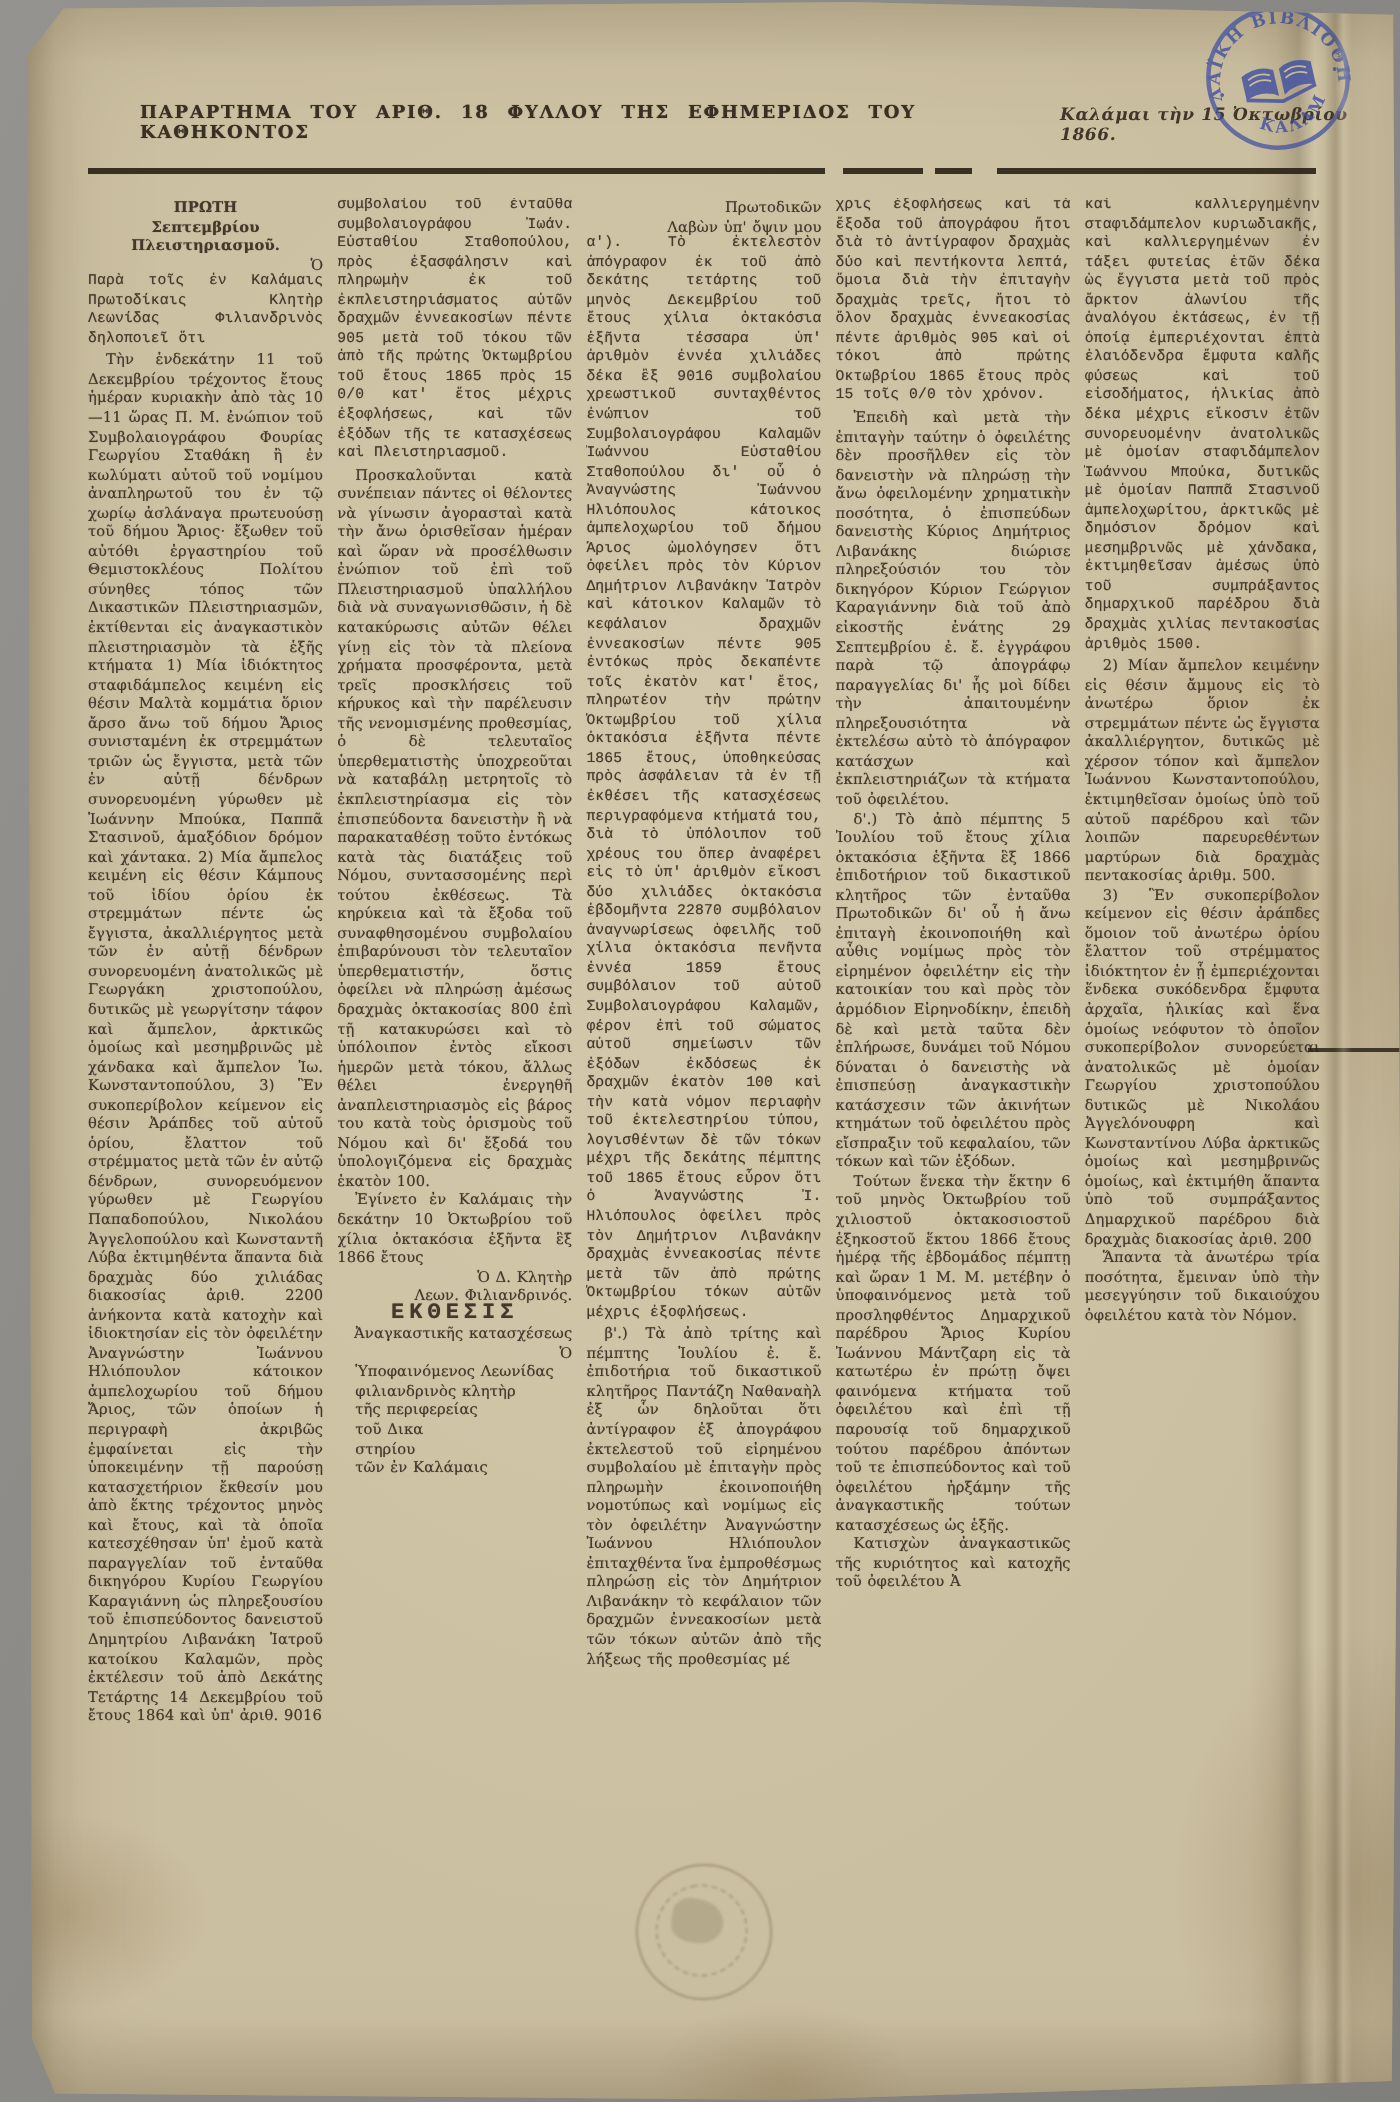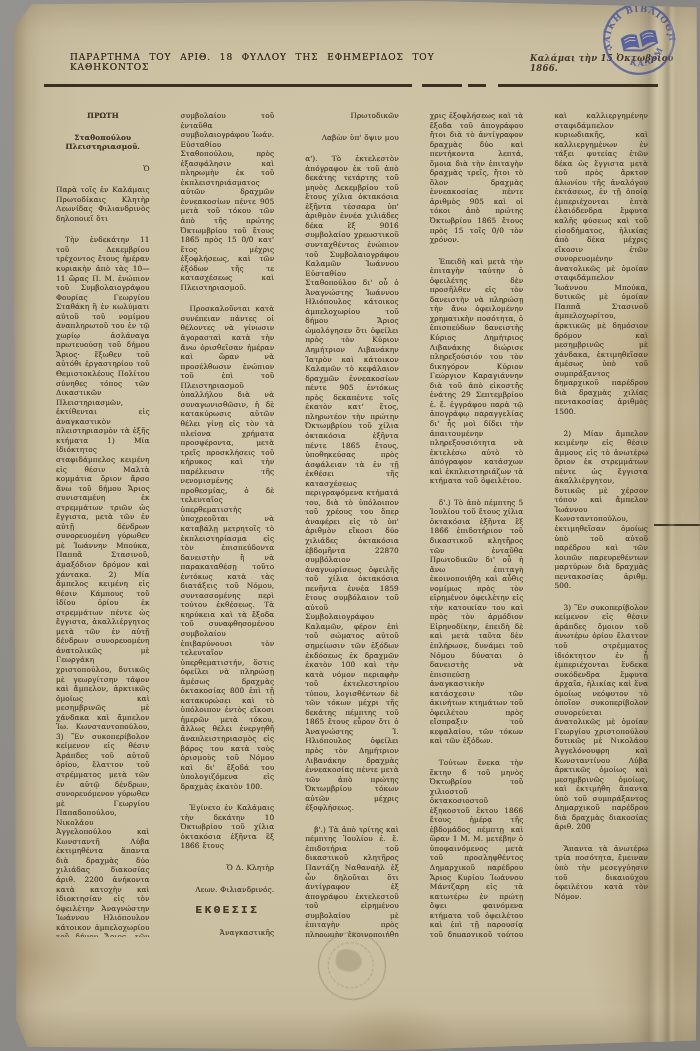--- a/index.html
+++ b/index.html
@@ -12,33 +12,33 @@
       radial-gradient(ellipse 120px 170px at 96% 44%, rgba(140,108,58,.16), transparent 70%),
       radial-gradient(ellipse 130px 180px at 97% 90%, rgba(118,96,58,.30), transparent 72%),
       radial-gradient(ellipse 100px 70px at 3% 91%, rgba(128,102,60,.26), transparent 70%),
       radial-gradient(ellipse 90px 55px at 55% 99%, rgba(128,102,60,.22), transparent 72%),
       radial-gradient(ellipse 520px 720px at 44% 42%, rgba(255,250,230,.16), transparent 75%),
       linear-gradient(90deg, rgba(85,70,45,.28) 0, rgba(85,70,45,.06) 2%, transparent 4%, transparent 89%, rgba(115,95,60,.10) 91%, rgba(70,58,38,.22) 92.6%, rgba(228,219,190,.30) 93.8%, rgba(100,84,52,.12) 95.4%, transparent 98%),
       linear-gradient(0deg, rgba(95,80,50,.20) 0, transparent 4%),
       linear-gradient(180deg, rgba(100,85,55,.14) 0, transparent 3%);
     clip-path:polygon(2.6% .4%, 60% .1%, 99.5% .7%, 100% 55%, 99.4% 99%, 55% 99.9%, 2% 99.6%, .3% 97%, 0 2.6%);
     box-shadow:inset 0 0 60px rgba(90,75,45,.25);}
-  .masthead{position:absolute;left:56px;top:52px;width:410px;font-size:9px;font-weight:normal;
+  .masthead{position:absolute;left:56px;top:52px;width:410px;font-size:9px;font-weight:bold;
     letter-spacing:.9px;word-spacing:5px;color:#392f23;text-shadow:0 0 .5px rgba(57,47,35,.8);}
   .dateline{position:absolute;left:516px;top:53px;width:150px;font-size:8.5px;font-weight:bold;font-style:italic;
     color:#41362a;letter-spacing:.3px;}
   .rule-main{position:absolute;left:30px;top:84px;width:614px;height:3px;
     background:linear-gradient(90deg,#241d12 0 60%,transparent 60% 61.5%,#241d12 61.5% 68%,transparent 68% 69%,#241d12 69% 72%,transparent 72% 74%,#241d12 74% 100%);
     opacity:.88;}
   .cols{position:absolute;left:30px;top:99px;width:616px;height:838px;display:flex;gap:7px;}
   .col{flex:1 1 0;overflow:hidden;color:#43382b;font-size:7.35px;line-height:9.55px;
     text-align:justify;letter-spacing:.08px;word-spacing:.4px;
     text-shadow:0 0 .45px rgba(67,56,43,.55);}
-  .col p{margin:12px;text-indent:9px;}
-  .col p.noindent{text-indent:0;}
+  .col p{margin:0;text-indent:9px;}
+  .col p.noindent{text-indent:0;font-family:Liberation Mono, monospace;}
   .c-head{text-align:center;text-indent:0 !important;font-weight:bold;}
   .c-head.sp{letter-spacing:2.5px;font-size:11px;font-family:Liberation Mono, monospace;}
   .c-center{text-align:right;text-indent:0 !important;}
   .sig{text-align:right;text-indent:0 !important;}
   .tail-line{text-align:left;}
   .lib-stamp{position:absolute;right:24px;top:2px;width:74px;height:74px;transform:rotate(-13deg);opacity:.8;}
   .emboss{position:absolute;left:304px;top:932px;width:66px;height:66px;border-radius:50%;
     border:1.6px solid rgba(112,96,68,.45);transform:rotate(-12deg);filter:blur(.4px);}
   .emboss .inner{position:absolute;left:9px;top:9px;width:44px;height:44px;border-radius:50%;
     border:1.2px dashed rgba(112,96,68,.38);}
@@ -55,21 +55,21 @@
   <div class="paper">
 
     <div class="masthead">ΠΑΡΑΡΤΗΜΑ ΤΟΥ ΑΡΙΘ. 18 ΦΥΛΛΟΥ ΤΗΣ ΕΦΗΜΕΡΙΔΟΣ ΤΟΥ ΚΑΘΗΚΟΝΤΟΣ</div>
     <div class="dateline">Καλάμαι τὴν 15 Ὀκτωβρίου 1866.</div>
     <div class="rule-main"></div>
 
     <div class="cols">
 
       <div class="col">
         <p class="c-head">ΠΡΩΤΗ</p>
-        <p class="c-head">Σταθοπούλου Πλειστηριασμοῦ.</p>
+        <p class="c-head">Σεπτεμβρίου Πλειστηριασμοῦ.</p>
         <p class="c-center">Ὁ</p>
         <p class="noindent">Παρὰ τοῖς ἐν Καλάμαις Πρωτοδίκαις Κλητὴρ Λεωνίδας Φιλιανδρινὸς δηλοποιεῖ ὅτι</p>
         <p>Τὴν ἑνδεκάτην 11 τοῦ Δεκεμβρίου τρέχοντος ἔτους ἡμέραν κυριακὴν ἀπὸ τὰς 10—11 ὥρας Π. Μ. ἐνώπιον τοῦ Συμβολαιογράφου Φουρίας Γεωργίου Σταθάκη ἢ ἐν κωλύματι αὐτοῦ τοῦ νομίμου ἀναπληρωτοῦ του ἐν τῷ χωρίῳ ἀσλάναγα πρωτευούσῃ τοῦ δήμου Ἄριος· ἔξωθεν τοῦ αὐτόθι ἐργαστηρίου τοῦ Θεμιστοκλέους Πολίτου σύνηθες τόπος τῶν Δικαστικῶν Πλειστηριασμῶν, ἐκτίθενται εἰς ἀναγκαστικὸν πλειστηριασμὸν τὰ ἑξῆς κτήματα 1) Μία ἰδιόκτητος σταφιδάμπελος κειμένη εἰς θέσιν Μαλτὰ κομμάτια ὅριον ἄρσο ἄνω τοῦ δήμου Ἄριος συνισταμένη ἐκ στρεμμάτων τριῶν ὡς ἔγγιστα, μετὰ τῶν ἐν αὐτῇ δένδρων συνορευομένη γύρωθεν μὲ Ἰωάννην Μπούκα, Παππᾶ Στασινοῦ, ἁμαξόδιον δρόμον καὶ χάντακα. 2) Μία ἄμπελος κειμένη εἰς θέσιν Κάμπους τοῦ ἰδίου ὁρίου ἐκ στρεμμάτων πέντε ὡς ἔγγιστα, ἀκαλλιέργητος μετὰ τῶν ἐν αὐτῇ δένδρων συνορευομένη ἀνατολικῶς μὲ Γεωργάκη χριστοπούλου, δυτικῶς μὲ γεωργίτσην τάφον καὶ ἄμπελον, ἀρκτικῶς ὁμοίως καὶ μεσημβρινῶς μὲ χάνδακα καὶ ἄμπελον Ἰω. Κωνσταντοπούλου, 3) Ἓν συκοπερίβολον κείμενον εἰς θέσιν Ἀράπδες τοῦ αὐτοῦ ὁρίου, ἔλαττον τοῦ στρέμματος μετὰ τῶν ἐν αὐτῷ δένδρων, συνορευόμενον γύρωθεν μὲ Γεωργίου Παπαδοπούλου, Νικολάου Ἀγγελοπούλου καὶ Κωνσταντῆ Λύβα ἐκτιμηθέντα ἅπαντα διὰ δραχμὰς δύο χιλιάδας διακοσίας ἀριθ. 2200 ἀνήκοντα κατὰ κατοχὴν καὶ ἰδιοκτησίαν εἰς τὸν ὀφειλέτην Ἀναγνώστην Ἰωάννου Ηλιόπουλον κάτοικον ἀμπελοχωρίου τοῦ δήμου Ἄριος, τῶν ὁποίων ἡ περιγραφὴ ἀκριβῶς ἐμφαίνεται εἰς τὴν ὑποκειμένην τῇ παρούσῃ κατασχετήριον ἔκθεσίν μου ἀπὸ ἕκτης τρέχοντος μηνὸς καὶ ἔτους, καὶ τὰ ὁποῖα κατεσχέθησαν ὑπ' ἐμοῦ κατὰ παραγγελίαν τοῦ ἐνταῦθα δικηγόρου Κυρίου Γεωργίου Καραγιάννη ὡς πληρεξουσίου τοῦ ἐπισπεύδοντος δανειστοῦ Δημητρίου Λιβανάκη Ἰατροῦ κατοίκου Καλαμῶν, πρὸς ἐκτέλεσιν τοῦ ἀπὸ Δεκάτης Τετάρτης 14 Δεκεμβρίου τοῦ ἔτους 1864 καὶ ὑπ' ἀριθ. 9016</p>
       </div>
 
       <div class="col">
         <p class="noindent">συμβολαίου τοῦ ἐνταῦθα συμβολαιογράφου Ἰωάν. Εὐσταθίου Σταθοπούλου, πρὸς ἐξασφάλησιν καὶ πληρωμὴν ἐκ τοῦ ἐκπλειστηριάσματος αὐτῶν δραχμῶν ἐννεακοσίων πέντε 905 μετὰ τοῦ τόκου τῶν ἀπὸ τῆς πρώτης Ὀκτωμβρίου τοῦ ἔτους 1865 πρὸς 15 0/0 κατ' ἔτος μέχρις ἐξοφλήσεως, καὶ τῶν ἐξόδων τῆς τε κατασχέσεως καὶ Πλειστηριασμοῦ.</p>
         <p>Προσκαλοῦνται κατὰ συνέπειαν πάντες οἱ θέλοντες νὰ γίνωσιν ἀγορασταὶ κατὰ τὴν ἄνω ὁρισθεῖσαν ἡμέραν καὶ ὥραν νὰ προσέλθωσιν ἐνώπιον τοῦ ἐπὶ τοῦ Πλειστηριασμοῦ ὑπαλλήλου διὰ νὰ συναγωνισθῶσιν, ἡ δὲ κατακύρωσις αὐτῶν θέλει γίνῃ εἰς τὸν τὰ πλείονα χρήματα προσφέροντα, μετὰ τρεῖς προσκλήσεις τοῦ κήρυκος καὶ τὴν παρέλευσιν τῆς νενομισμένης προθεσμίας, ὁ δὲ τελευταῖος ὑπερθεματιστὴς ὑποχρεοῦται νὰ καταβάλῃ μετρητοῖς τὸ ἐκπλειστηρίασμα εἰς τὸν ἐπισπεύδοντα δανειστὴν ἢ νὰ παρακαταθέσῃ τοῦτο ἐντόκως κατὰ τὰς διατάξεις τοῦ Νόμου, συντασσομένης περὶ τούτου ἐκθέσεως. Τὰ κηρύκεια καὶ τὰ ἔξοδα τοῦ συναφθησομένου συμβολαίου ἐπιβαρύνουσι τὸν τελευταῖον ὑπερθεματιστήν, ὅστις ὀφείλει νὰ πληρώσῃ ἀμέσως δραχμὰς ὀκτακοσίας 800 ἐπὶ τῇ κατακυρώσει καὶ τὸ ὑπόλοιπον ἐντὸς εἴκοσι ἡμερῶν μετὰ τόκου, ἄλλως θέλει ἐνεργηθῆ ἀναπλειστηριασμὸς εἰς βάρος του κατὰ τοὺς ὁρισμοὺς τοῦ Νόμου καὶ δι' ἔξοδά του ὑπολογιζόμενα εἰς δραχμὰς ἑκατὸν 100.</p>
         <p>Ἐγίνετο ἐν Καλάμαις τὴν δεκάτην 10 Ὀκτωβρίου τοῦ χίλια ὀκτακόσια ἑξῆντα ἓξ 1866 ἔτους</p>
         <p class="sig">Ὁ Δ. Κλητὴρ</p>
@@ -90,20 +90,21 @@
         <p class="c-center">Λαβὼν ὑπ' ὄψιν μου</p>
         <p class="noindent">α'). Τὸ ἐκτελεστὸν ἀπόγραφον ἐκ τοῦ ἀπὸ δεκάτης τετάρτης τοῦ μηνὸς Δεκεμβρίου τοῦ ἔτους χίλια ὀκτακόσια ἑξῆντα τέσσαρα ὑπ' ἀριθμὸν ἐννέα χιλιάδες δέκα ἓξ 9016 συμβολαίου χρεωστικοῦ συνταχθέντος ἐνώπιον τοῦ Συμβολαιογράφου Καλαμῶν Ἰωάννου Εὐσταθίου Σταθοπούλου δι' οὗ ὁ Ἀναγνώστης Ἰωάννου Ηλιόπουλος κάτοικος ἀμπελοχωρίου τοῦ δήμου Ἄριος ὡμολόγησεν ὅτι ὀφείλει πρὸς τὸν Κύριον Δημήτριον Λιβανάκην Ἰατρὸν καὶ κάτοικον Καλαμῶν τὸ κεφάλαιον δραχμῶν ἐννεακοσίων πέντε 905 ἐντόκως πρὸς δεκαπέντε τοῖς ἑκατὸν κατ' ἔτος, πληρωτέον τὴν πρώτην Ὀκτωμβρίου τοῦ χίλια ὀκτακόσια ἑξῆντα πέντε 1865 ἔτους, ὑποθηκεύσας πρὸς ἀσφάλειαν τὰ ἐν τῇ ἐκθέσει τῆς κατασχέσεως περιγραφόμενα κτήματά του, διὰ τὸ ὑπόλοιπον τοῦ χρέους του ὅπερ ἀναφέρει εἰς τὸ ὑπ' ἀριθμὸν εἴκοσι δύο χιλιάδες ὀκτακόσια ἑβδομῆντα 22870 συμβόλαιον ἀναγνωρίσεως ὀφειλῆς τοῦ χίλια ὀκτακόσια πενῆντα ἐννέα 1859 ἔτους συμβόλαιον τοῦ αὐτοῦ Συμβολαιογράφου Καλαμῶν, φέρον ἐπὶ τοῦ σώματος αὐτοῦ σημείωσιν τῶν ἐξόδων ἐκδόσεως ἐκ δραχμῶν ἑκατὸν 100 καὶ τὴν κατὰ νόμον περιαφὴν τοῦ ἐκτελεστηρίου τύπου, λογισθέντων δὲ τῶν τόκων μέχρι τῆς δεκάτης πέμπτης τοῦ 1865 ἔτους εὗρον ὅτι ὁ Ἀναγνώστης Ἰ. Ηλιόπουλος ὀφείλει πρὸς τὸν Δημήτριον Λιβανάκην δραχμὰς ἐννεακοσίας πέντε μετὰ τῶν ἀπὸ πρώτης Ὀκτωμβρίου τόκων αὐτῶν μέχρις ἐξοφλήσεως.</p>
         <p>β'.) Τὰ ἀπὸ τρίτης καὶ πέμπτης Ἰουλίου ἐ. ἔ. ἐπιδοτήρια τοῦ δικαστικοῦ κλητῆρος Παντάζη Ναθαναὴλ ἐξ ὧν δηλοῦται ὅτι ἀντίγραφον ἐξ ἀπογράφου ἐκτελεστοῦ τοῦ εἰρημένου συμβολαίου μὲ ἐπιταγὴν πρὸς πληρωμὴν ἐκοινοποιήθη νομοτύπως καὶ νομίμως εἰς τὸν ὀφειλέτην Ἀναγνώστην Ἰωάννου Ηλιόπουλον ἐπιταχθέντα ἵνα ἐμπροθέσμως πληρώσῃ εἰς τὸν Δημήτριον Λιβανάκην τὸ κεφάλαιον τῶν δραχμῶν ἐννεακοσίων μετὰ τῶν τόκων αὐτῶν ἀπὸ τῆς λήξεως τῆς προθεσμίας μέ</p>
       </div>
 
       <div class="col">
         <p class="noindent">χρις ἐξοφλήσεως καὶ τὰ ἔξοδα τοῦ ἀπογράφου ἤτοι διὰ τὸ ἀντίγραφον δραχμὰς δύο καὶ πεντήκοντα λεπτά, ὅμοια διὰ τὴν ἐπιταγὴν δραχμὰς τρεῖς, ἤτοι τὸ ὅλον δραχμὰς ἐννεακοσίας πέντε ἀριθμὸς 905 καὶ οἱ τόκοι ἀπὸ πρώτης Ὀκτωβρίου 1865 ἔτους πρὸς 15 τοῖς 0/0 τὸν χρόνον.</p>
         <p>Ἐπειδὴ καὶ μετὰ τὴν ἐπιταγὴν ταύτην ὁ ὀφειλέτης δὲν προσῆλθεν εἰς τὸν δανειστὴν νὰ πληρώσῃ τὴν ἄνω ὀφειλομένην χρηματικὴν ποσότητα, ὁ ἐπισπεύδων δανειστὴς Κύριος Δημήτριος Λιβανάκης διώρισε πληρεξούσιόν του τὸν δικηγόρον Κύριον Γεώργιον Καραγιάννην διὰ τοῦ ἀπὸ εἰκοστῆς ἐνάτης 29 Σεπτεμβρίου ἐ. ἔ. ἐγγράφου παρὰ τῷ ἀπογράφῳ παραγγελίας δι' ἧς μοὶ δίδει τὴν ἀπαιτουμένην πληρεξουσιότητα νὰ ἐκτελέσω αὐτὸ τὸ ἀπόγραφον κατάσχων καὶ ἐκπλειστηριάζων τὰ κτήματα τοῦ ὀφειλέτου.</p>
         <p>δ'.) Τὸ ἀπὸ πέμπτης 5 Ἰουλίου τοῦ ἔτους χίλια ὀκτακόσια ἑξῆντα ἓξ 1866 ἐπιδοτήριον τοῦ δικαστικοῦ κλητῆρος τῶν ἐνταῦθα Πρωτοδικῶν δι' οὗ ἡ ἄνω ἐπιταγὴ ἐκοινοποιήθη καὶ αὖθις νομίμως πρὸς τὸν εἰρημένον ὀφειλέτην εἰς τὴν κατοικίαν του καὶ πρὸς τὸν ἁρμόδιον Εἰρηνοδίκην, ἐπειδὴ δὲ καὶ μετὰ ταῦτα δὲν ἐπλήρωσε, δυνάμει τοῦ Νόμου δύναται ὁ δανειστὴς νὰ ἐπισπεύσῃ ἀναγκαστικὴν κατάσχεσιν τῶν ἀκινήτων κτημάτων τοῦ ὀφειλέτου πρὸς εἴσπραξιν τοῦ κεφαλαίου, τῶν τόκων καὶ τῶν ἐξόδων.</p>
         <p>Τούτων ἕνεκα τὴν ἕκτην 6 τοῦ μηνὸς Ὀκτωβρίου τοῦ χιλιοστοῦ ὀκτακοσιοστοῦ ἑξηκοστοῦ ἕκτου 1866 ἔτους ἡμέρᾳ τῆς ἑβδομάδος πέμπτῃ καὶ ὥραν 1 Μ. Μ. μετέβην ὁ ὑποφαινόμενος μετὰ τοῦ προσληφθέντος Δημαρχικοῦ παρέδρου Ἄριος Κυρίου Ἰωάννου Μάντζαρη εἰς τὰ κατωτέρω ἐν πρώτῃ ὄψει φαινόμενα κτήματα τοῦ ὀφειλέτου καὶ ἐπὶ τῇ παρουσίᾳ τοῦ δημαρχικοῦ τούτου παρέδρου ἀπόντων τοῦ τε ἐπισπεύδοντος καὶ τοῦ ὀφειλέτου ἠρξάμην τῆς ἀναγκαστικῆς τούτων κατασχέσεως ὡς ἑξῆς.</p>
+        <p>Κατισχὼν ἀναγκαστικῶς τῆς κυριότητος καὶ κατοχῆς τοῦ ὀφειλέτου Ἀ</p>
       </div>
 
       <div class="col">
         <p class="noindent">καὶ καλλιεργημένην σταφιδάμπελον κυριωδιακῆς, καὶ καλλιεργημένων ἐν τάξει φυτείας ἐτῶν δέκα ὡς ἔγγιστα μετὰ τοῦ πρὸς ἄρκτον ἁλωνίου τῆς ἀναλόγου ἐκτάσεως, ἐν τῇ ὁποίᾳ ἐμπεριέχονται ἑπτὰ ἐλαιόδενδρα ἔμφυτα καλῆς φύσεως καὶ τοῦ εἰσοδήματος, ἡλικίας ἀπὸ δέκα μέχρις εἴκοσιν ἐτῶν συνορευομένην ἀνατολικῶς μὲ ὁμοίαν σταφιδάμπελον Ἰωάννου Μπούκα, δυτικῶς μὲ ὁμοίαν Παππᾶ Στασινοῦ ἀμπελοχωρίτου, ἀρκτικῶς μὲ δημόσιον δρόμον καὶ μεσημβρινῶς μὲ χάνδακα, ἐκτιμηθεῖσαν ἀμέσως ὑπὸ τοῦ συμπράξαντος δημαρχικοῦ παρέδρου διὰ δραχμὰς χιλίας πεντακοσίας ἀριθμὸς 1500.</p>
         <p>2) Μίαν ἄμπελον κειμένην εἰς θέσιν ἄμμους εἰς τὸ ἀνωτέρω ὅριον ἐκ στρεμμάτων πέντε ὡς ἔγγιστα ἀκαλλιέργητον, δυτικῶς μὲ χέρσον τόπον καὶ ἄμπελον Ἰωάννου Κωνσταντοπούλου, ἐκτιμηθεῖσαν ὁμοίως ὑπὸ τοῦ αὐτοῦ παρέδρου καὶ τῶν λοιπῶν παρευρεθέντων μαρτύρων διὰ δραχμὰς πεντακοσίας ἀριθμ. 500.</p>
         <p>3) Ἓν συκοπερίβολον κείμενον εἰς θέσιν ἀράπδες ὅμοιον τοῦ ἀνωτέρω ὁρίου ἔλαττον τοῦ στρέμματος ἰδιόκτητον ἐν ᾗ ἐμπεριέχονται ἕνδεκα συκόδενδρα ἔμφυτα ἀρχαῖα, ἡλικίας καὶ ἕνα ὁμοίως νεόφυτον τὸ ὁποῖον συκοπερίβολον συνορεύεται ἀνατολικῶς μὲ ὁμοίαν Γεωργίου χριστοπούλου δυτικῶς μὲ Νικολάου Ἀγγελόνουφρη καὶ Κωνσταντίνου Λύβα ἀρκτικῶς ὁμοίως καὶ μεσημβρινῶς ὁμοίως, καὶ ἐκτιμήθη ἅπαντα ὑπὸ τοῦ συμπράξαντος Δημαρχικοῦ παρέδρου διὰ δραχμὰς διακοσίας ἀριθ. 200</p>
         <p>Ἅπαντα τὰ ἀνωτέρω τρία ποσότητα, ἔμειναν ὑπὸ τὴν μεσεγγύησιν τοῦ δικαιούχου ὀφειλέτου κατὰ τὸν Νόμον.</p>
       </div>
 
     </div>

